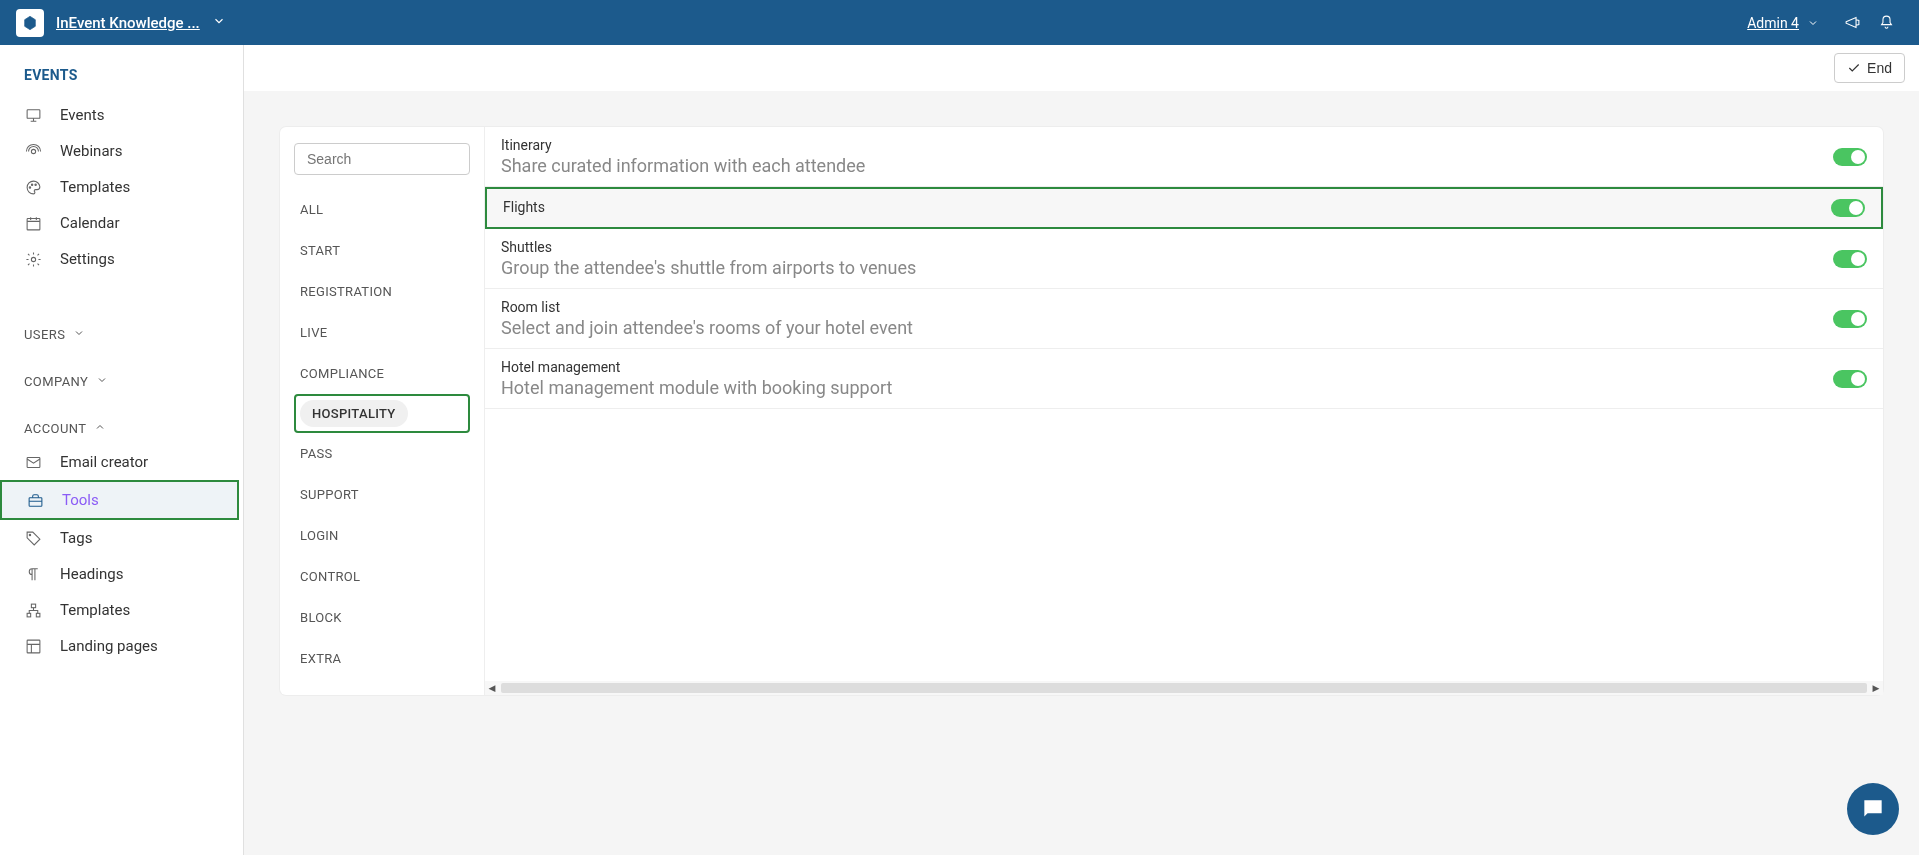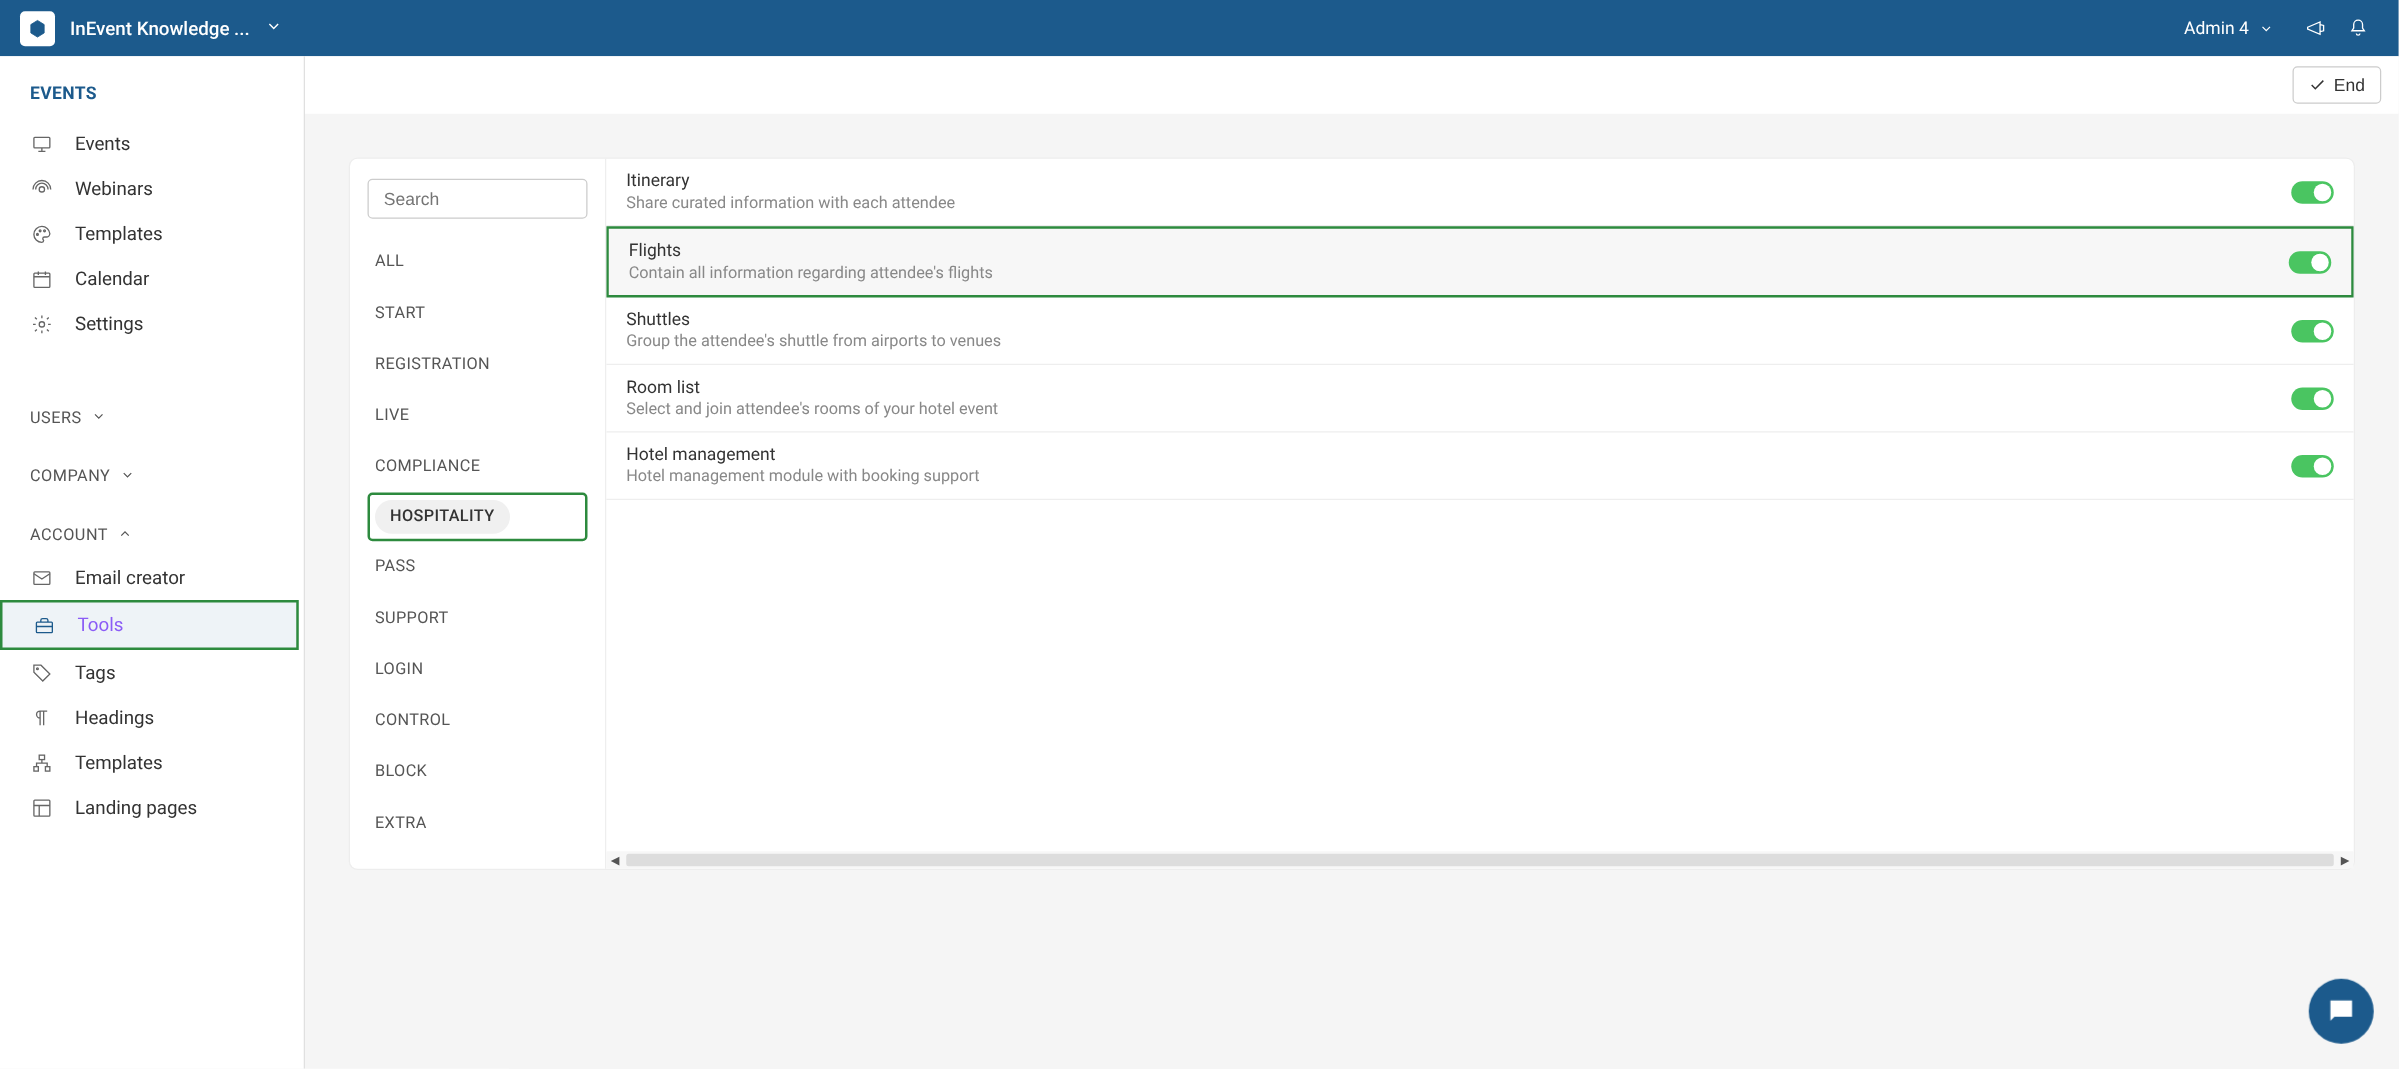--- a/index.html
+++ b/index.html
@@ -1,18 +1,18 @@
 <!DOCTYPE html>
 <html><head>
 <meta charset="utf-8">
 <style>
 * { box-sizing: border-box; margin: 0; padding: 0; }
 body { font-family: -apple-system, BlinkMacSystemFont, "Segoe UI", Roboto, Arial, sans-serif; background: #f5f5f5; width: 1919px; height: 855px; overflow: hidden; }
 
-.topbar { background: #1c5a8c; height: 45px; display: flex; align-items: center; padding: 0 16px; color: white; }
+.topbar { background: #1c5a8c; height: 45px; display: flex; align-items: center; padding: 0 16px; color: white; text-decoration: underline; }
 .topbar-logo { width: 28px; height: 28px; background: white; border-radius: 4px; display: flex; align-items: center; justify-content: center; color: #1c5a8c; margin-right: 12px; }
 .topbar-title { font-size: 15px; font-weight: 500; flex: 0 0 auto; }
 .topbar-chev { margin-left: 12px; cursor: pointer; }
 .topbar-spacer { flex: 1; }
 .topbar-user { display: flex; align-items: center; gap: 8px; cursor: pointer; margin-right: 16px; font-size: 14px; }
 .topbar-icon { width: 34px; height: 34px; display: flex; align-items: center; justify-content: center; cursor: pointer; }
 
 .main { display: flex; height: calc(855px - 45px); }
 .sidebar { width: 244px; background: white; padding: 18px 0; border-right: 1px solid #e0e0e0; overflow-y: auto; }
 .sidebar::-webkit-scrollbar { width: 8px; }
@@ -43,21 +43,21 @@
 .panel-nav-item { padding: 9px 6px; color: #555; font-size: 13px; letter-spacing: 0.3px; cursor: pointer; }
 .panel-nav-item.active { background: #f0f0f0; border-radius: 14px; color: #333; font-weight: 500; display: inline-block; padding: 6px 12px; }
 .panel-nav-item-wrap { padding: 4px 0; }
 .panel-nav-item-wrap.highlight { border: 2px solid #2d8a3e; border-radius: 4px; padding: 4px 4px; }
 
 .panel-content { flex: 1; overflow-x: auto; position: relative; }
 .setting-row { display: flex; align-items: center; padding: 10px 16px; border-bottom: 1px solid #eee; }
 .setting-row.highlight { border: 2px solid #2d8a3e; background: #f7f7f7; }
 .setting-text { flex: 1; }
 .setting-title { font-size: 14px; color: #333; margin-bottom: 2px; }
-.setting-desc { font-size: 13px; color: #888; }
+.setting-desc { font-size: 18px; color: #888; }
 .toggle { width: 34px; height: 18px; background: #4ac561; border-radius: 10px; position: relative; cursor: pointer; }
 .toggle::after { content: ""; position: absolute; width: 14px; height: 14px; background: white; border-radius: 50%; top: 2px; right: 2px; }
 
 .hscroll-bar { position: absolute; bottom: 0; left: 0; right: 0; height: 14px; display: flex; align-items: center; background: #f7f7f7; }
 .hscroll-arrow { width: 14px; height: 14px; display: flex; align-items: center; justify-content: center; color: #555; font-size: 9px; }
 .hscroll-track { flex: 1; height: 10px; background: #ddd; border-radius: 2px; margin: 0 2px; }
 
 .chat-bubble { position: fixed; bottom: 20px; right: 20px; width: 52px; height: 52px; background: #1c5a8c; border-radius: 50%; display: flex; align-items: center; justify-content: center; cursor: pointer; }
 .chat-bubble svg { width: 26px; height: 26px; fill: white; }
 </style>
@@ -281,21 +281,20 @@
               <div class="setting-row">
                 <div class="setting-text">
                   <div class="setting-title">Itinerary</div>
                   <div class="setting-desc">Share curated information with each attendee</div>
                 </div>
                 <div class="toggle"></div>
               </div>
               <div class="setting-row highlight">
                 <div class="setting-text">
                   <div class="setting-title">Flights</div>
-                  <div class="setting-desc">Contain all information regarding attendee's flights</div>
                 </div>
                 <div class="toggle"></div>
               </div>
               <div class="setting-row">
                 <div class="setting-text">
                   <div class="setting-title">Shuttles</div>
                   <div class="setting-desc">Group the attendee's shuttle from airports to venues</div>
                 </div>
                 <div class="toggle"></div>
               </div>

